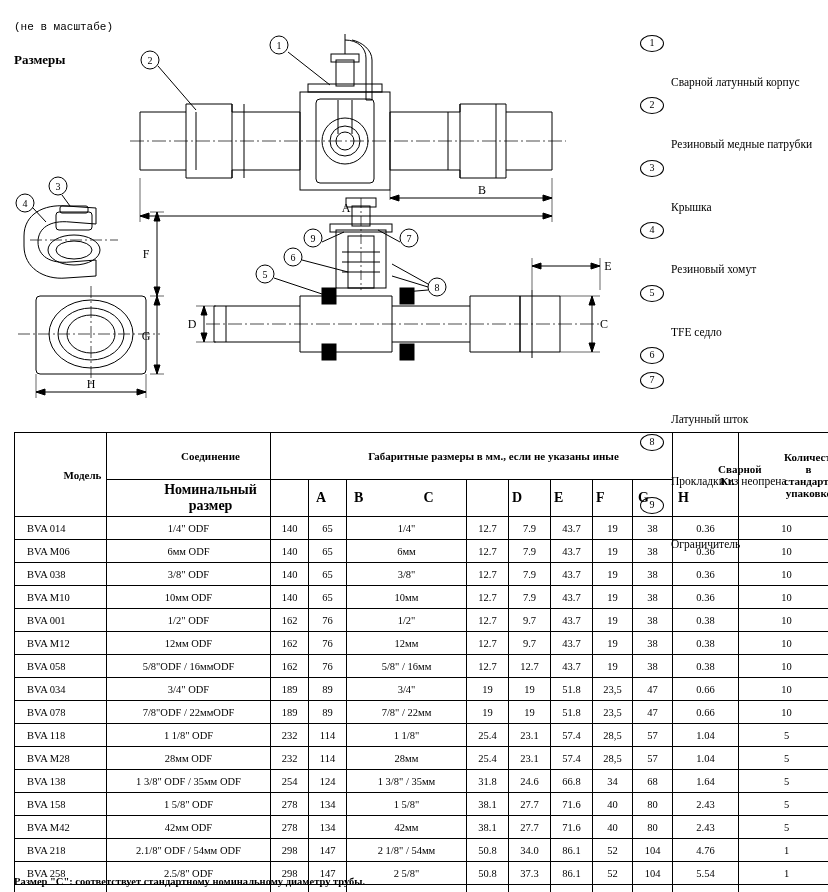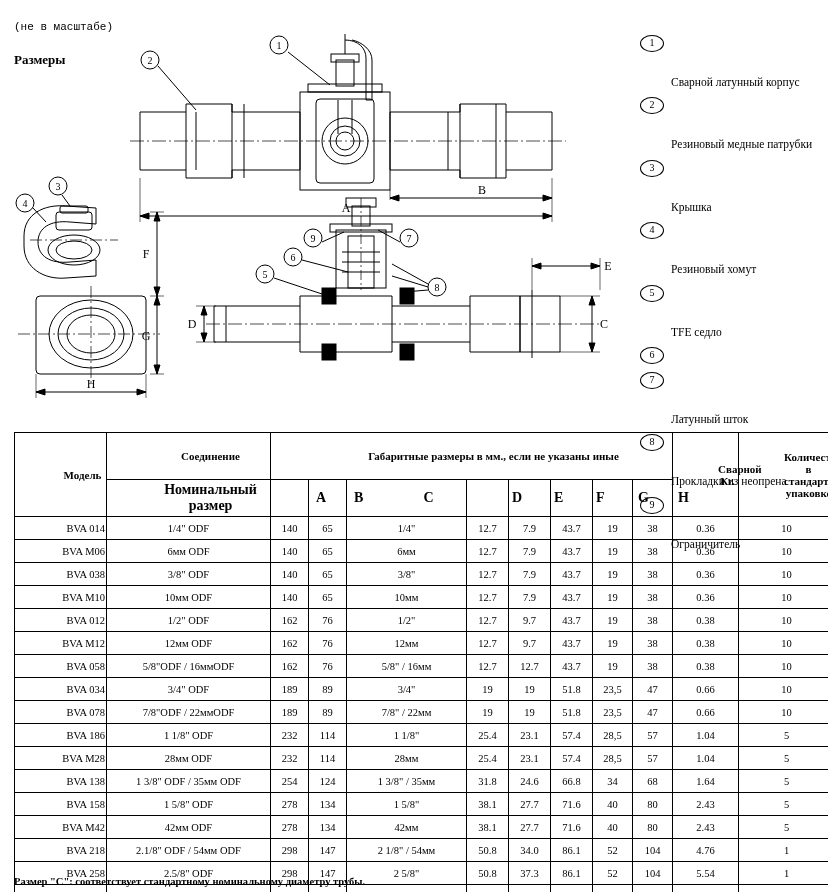--- a/index.html
+++ b/index.html
@@ -65,21 +65,21 @@
   }
   table, th, td{border:1px solid #000;}
   th,td{
     text-align:center;
     vertical-align:middle;
     padding:2px 1px;
     font-weight:normal;
   }
   thead th{font-weight:bold;font-size:11px;padding-left:45px;}
   .hdr-sub{font-weight:bold;font-size:14px;}
-  td.model{text-align:right;padding-left:12px;}
+  td.model{text-align:left;padding-left:12px;}
   .rowh{height:23px;}
   .note{
     position:absolute;left:14px;top:876px;
     font-size:10.5px;font-weight:bold;
   }
 </style>
 </head>
 <body>
 
 <div class="title">Размеры</div>
@@ -374,21 +374,21 @@
       <td>10мм</td>
       <td>12.7</td>
       <td>7.9</td>
       <td>43.7</td>
       <td>19</td>
       <td>38</td>
       <td>0.36</td>
       <td>10</td>
     </tr>
     <tr class="rowh">
-      <td class="model">BVA 012</td>
+      <td class="model">BVA 001</td>
       <td>1/2" ODF</td>
       <td>162</td>
       <td>76</td>
       <td>1/2"</td>
       <td>12.7</td>
       <td>9.7</td>
       <td>43.7</td>
       <td>19</td>
       <td>38</td>
       <td>0.38</td>
@@ -444,21 +444,21 @@
       <td>7/8" / 22мм</td>
       <td>19</td>
       <td>19</td>
       <td>51.8</td>
       <td>23,5</td>
       <td>47</td>
       <td>0.66</td>
       <td>10</td>
     </tr>
     <tr class="rowh">
-      <td class="model">BVA 186</td>
+      <td class="model">BVA 118</td>
       <td>1 1/8" ODF</td>
       <td>232</td>
       <td>114</td>
       <td>1 1/8"</td>
       <td>25.4</td>
       <td>23.1</td>
       <td>57.4</td>
       <td>28,5</td>
       <td>57</td>
       <td>1.04</td>

